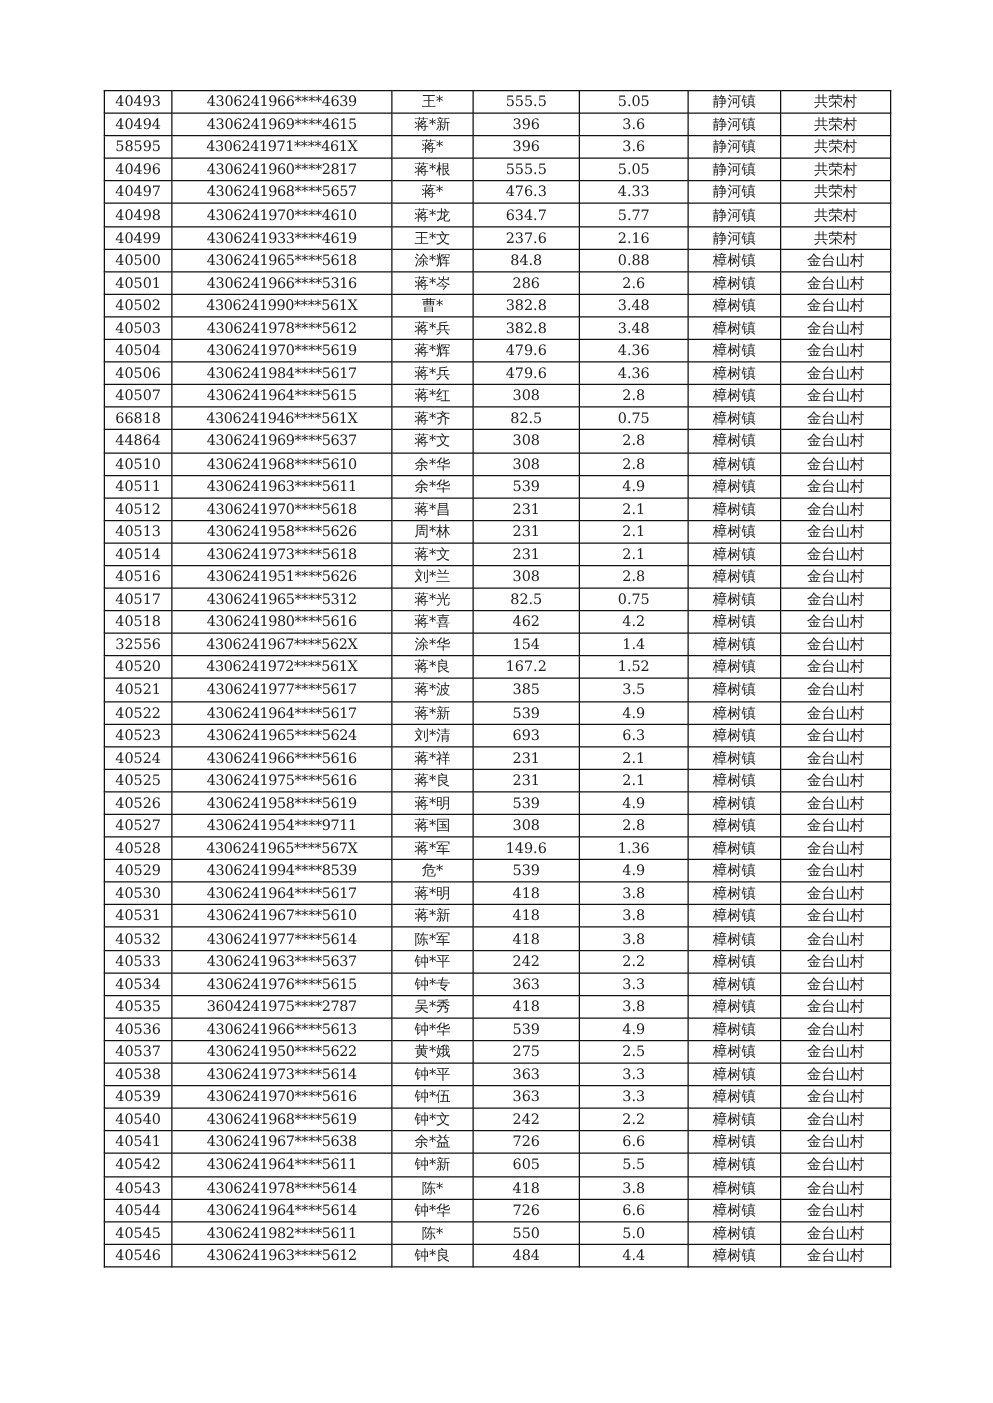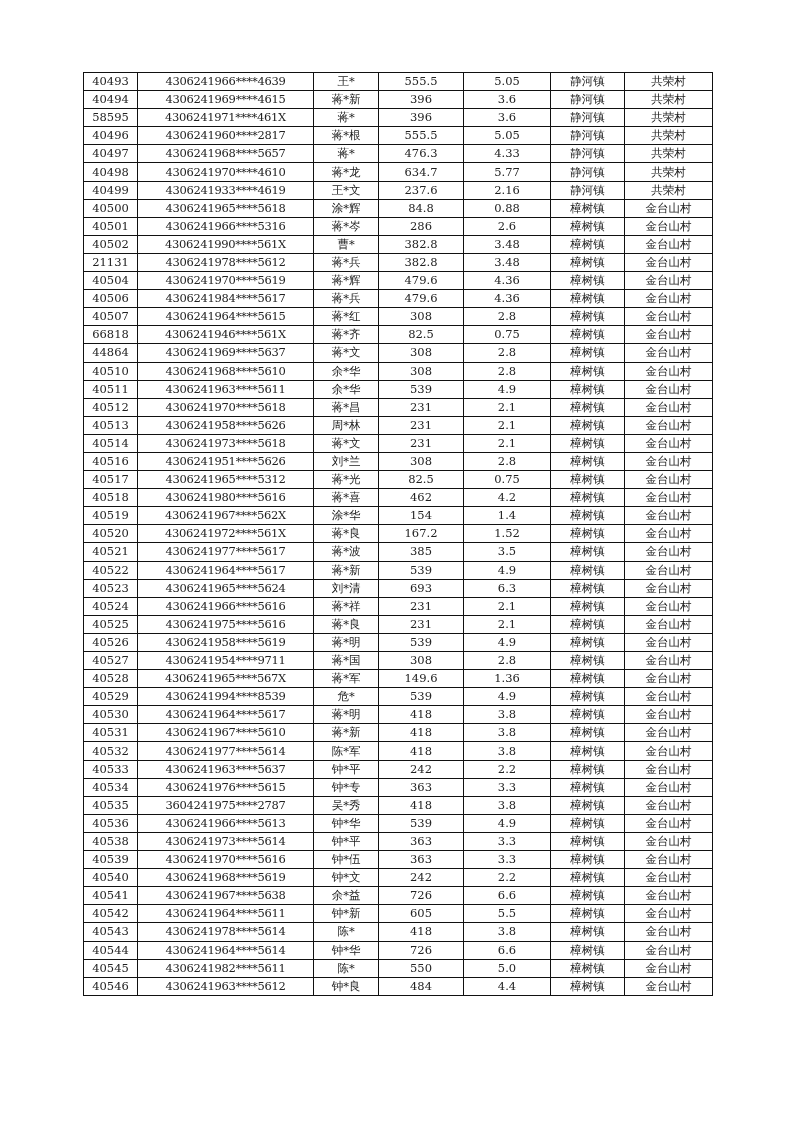--- a/index.html
+++ b/index.html
@@ -132,21 +132,21 @@
         <tr>
           <td>40502</td>
           <td class="id">4306241990****561X</td>
           <td>曹*</td>
           <td>382.8</td>
           <td>3.48</td>
           <td>樟树镇</td>
           <td>金台山村</td>
         </tr>
         <tr>
-          <td>21131</td>
+          <td>40503</td>
           <td class="id">4306241978****5612</td>
           <td>蒋*兵</td>
           <td>382.8</td>
           <td>3.48</td>
           <td>樟树镇</td>
           <td>金台山村</td>
         </tr>
         <tr>
           <td>40504</td>
           <td class="id">4306241970****5619</td>
@@ -258,21 +258,21 @@
         <tr>
           <td>40518</td>
           <td class="id">4306241980****5616</td>
           <td>蒋*喜</td>
           <td>462</td>
           <td>4.2</td>
           <td>樟树镇</td>
           <td>金台山村</td>
         </tr>
         <tr>
-          <td>40519</td>
+          <td>32556</td>
           <td class="id">4306241967****562X</td>
           <td>涂*华</td>
           <td>154</td>
           <td>1.4</td>
           <td>樟树镇</td>
           <td>金台山村</td>
         </tr>
         <tr>
           <td>40520</td>
           <td class="id">4306241972****561X</td>
@@ -420,20 +420,29 @@
         <tr>
           <td>40536</td>
           <td class="id">4306241966****5613</td>
           <td>钟*华</td>
           <td>539</td>
           <td>4.9</td>
           <td>樟树镇</td>
           <td>金台山村</td>
         </tr>
         <tr>
+          <td>40537</td>
+          <td class="id">4306241950****5622</td>
+          <td>黄*娥</td>
+          <td>275</td>
+          <td>2.5</td>
+          <td>樟树镇</td>
+          <td>金台山村</td>
+        </tr>
+        <tr>
           <td>40538</td>
           <td class="id">4306241973****5614</td>
           <td>钟*平</td>
           <td>363</td>
           <td>3.3</td>
           <td>樟树镇</td>
           <td>金台山村</td>
         </tr>
         <tr>
           <td>40539</td>

